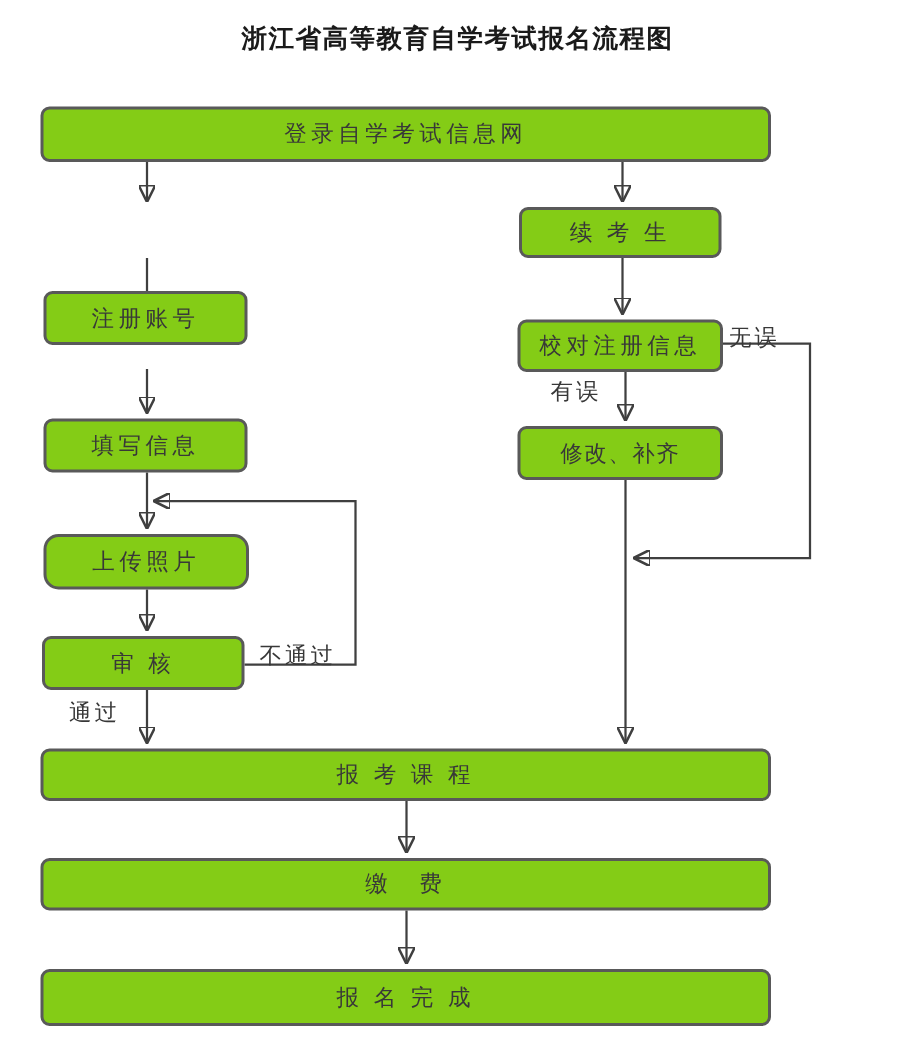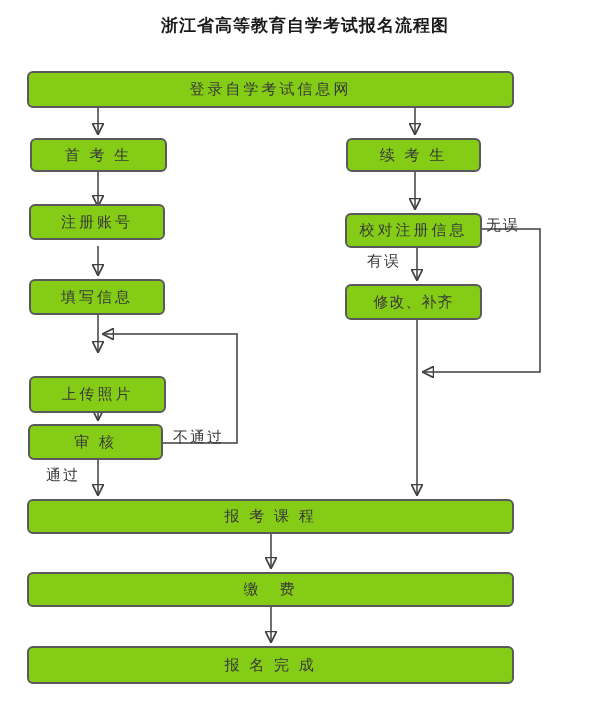--- a/index.html
+++ b/index.html
@@ -69,30 +69,29 @@
     <path d="M98,393 L98,419" marker-end="url(#arr)"></path>
     <path d="M98,460 L98,494" marker-end="url(#arr)"></path>
     <path d="M482,229 L540,229 L540,372 L424,372" marker-end="url(#arr)"></path>
     <path d="M417,320 L417,494" marker-end="url(#arr)"></path>
     <path d="M271,534 L271,567" marker-end="url(#arr)"></path>
     <path d="M271,607 L271,641" marker-end="url(#arr)"></path>
   </svg>
 
   <div class="box" style="left:27px;top:71px;width:487px;height:37px;">登录自学考试信息网</div>
 
-  <div class="box" style="left:30px;top:138px;width:137px;height:34px;">首 考 生</div>
   <div class="box" style="left:346px;top:138px;width:135px;height:34px;">续 考 生</div>
 
-  <div class="box" style="left:29px;top:204px;width:136px;height:36px;">注册账号</div>
+  <div class="box" style="left:29px;top:194px;width:136px;height:36px;">注册账号</div>
   <div class="box" style="left:345px;top:213px;width:137px;height:35px;">校对注册信息</div>
 
   <div class="box" style="left:29px;top:279px;width:136px;height:36px;">填写信息</div>
   <div class="box" style="left:345px;top:284px;width:137px;height:36px;letter-spacing:1px;">修改、补齐</div>
 
-  <div class="box" style="left:29px;top:376px;width:137px;height:37px;">上传照片</div>
+  <div class="box" style="left:29px;top:356px;width:137px;height:37px;border-radius:10px;">上传照片</div>
   <div class="box" style="left:28px;top:424px;width:135px;height:36px;">审 核</div>
 
   <div class="box" style="left:27px;top:499px;width:487px;height:35px;">报 考 课 程</div>
   <div class="box" style="left:27px;top:646px;width:487px;height:38px;">报 名 完 成</div>
   <div class="box" style="left:27px;top:572px;width:487px;height:35px;">缴　费</div>
 
   <span class="edge-label" style="left:486px;top:216px;">无误</span>
   <span class="edge-label" style="left:367px;top:252px;">有误</span>
   <span class="edge-label" style="left:173px;top:428px;">不通过</span>
   <span class="edge-label" style="left:46px;top:466px;">通过</span>

